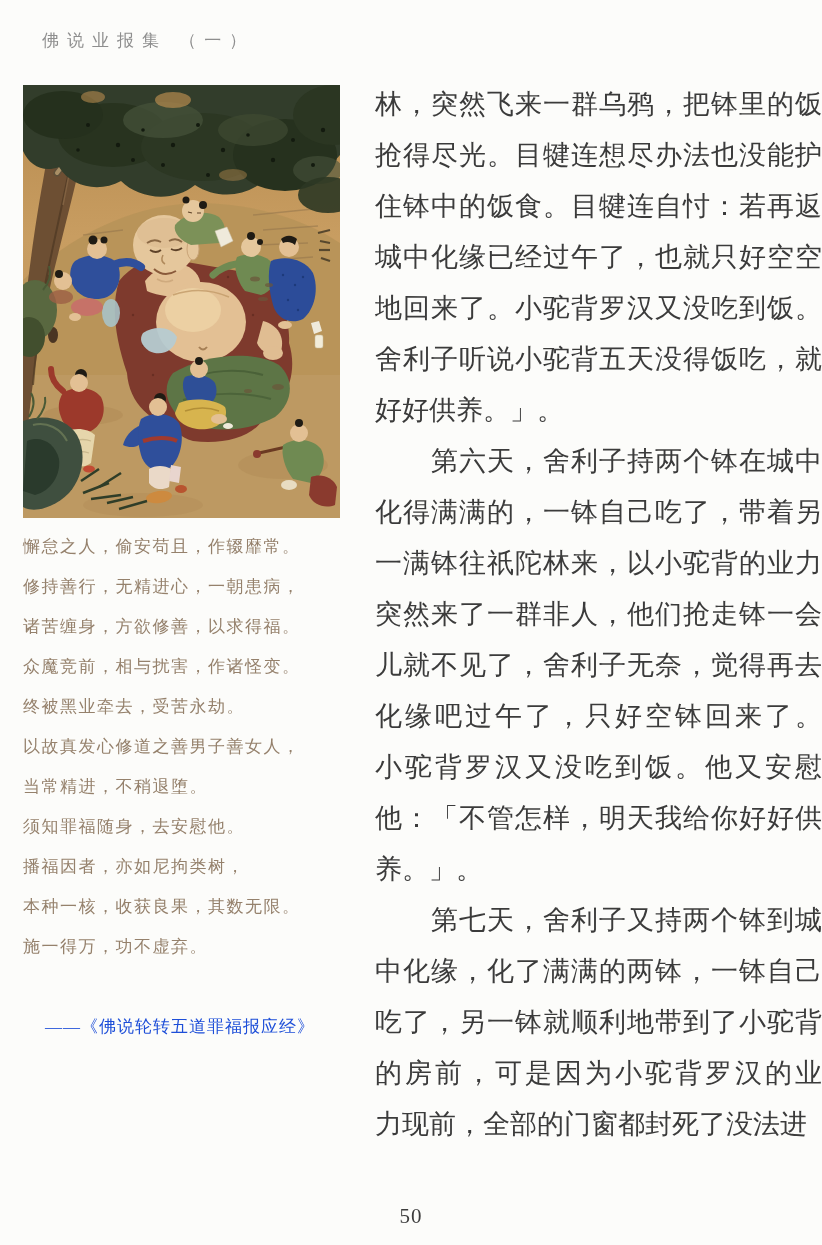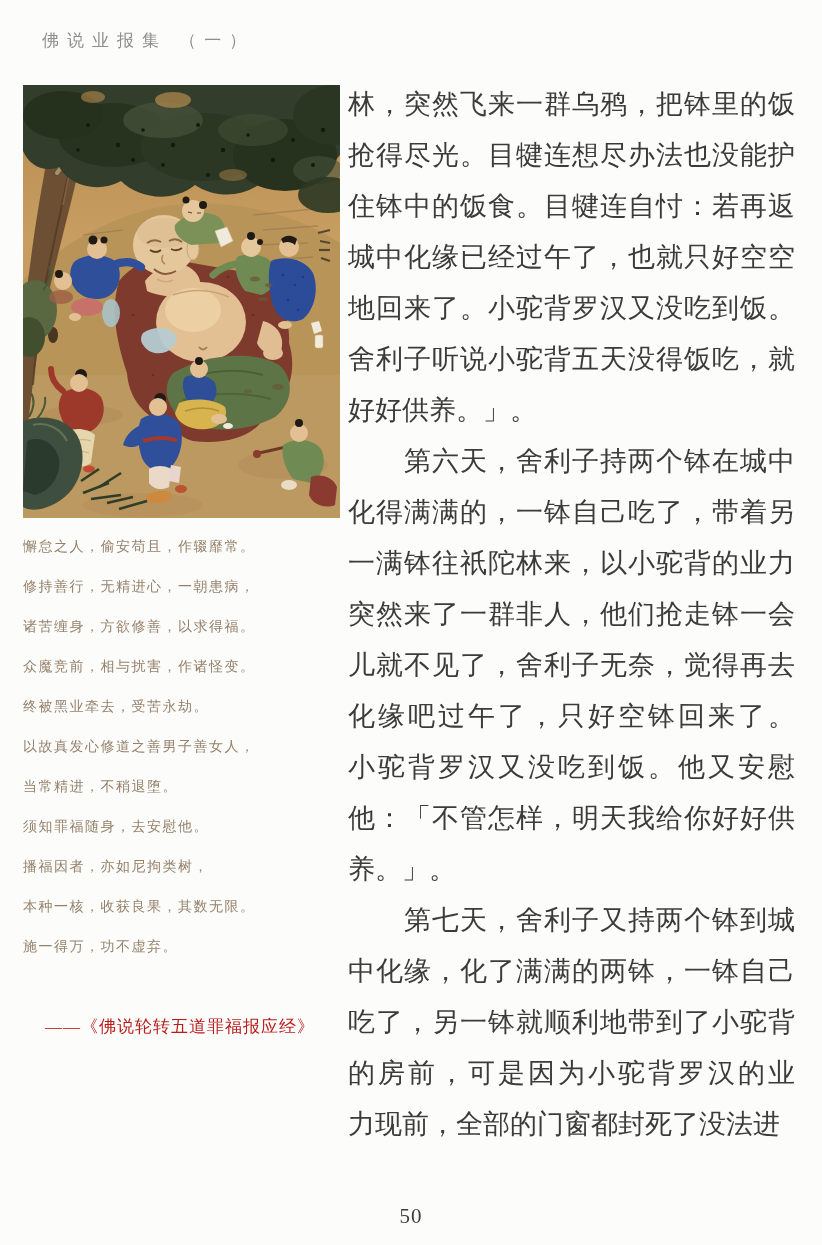--- a/index.html
+++ b/index.html
@@ -10,29 +10,29 @@
   }
   .header{
     position:absolute;left:22px;top:29px;
     font-size:17px;letter-spacing:8px;color:#8e8e8e;white-space:nowrap;margin-left:20px;
   }
   .painting{
     position:absolute;left:23px;top:85px;width:317px;height:433px;display:block;
   }
   .verse{
     position:absolute;left:23px;top:527px;width:322px;
-    font-size:14px;letter-spacing:1.5px;color:#95816c;
+    font-size:17px;letter-spacing:1.5px;color:#95816c;
   }
   .v-line{height:40px;line-height:40px;white-space:nowrap;}
   .verse-attr{
     position:absolute;left:45px;top:1007px;height:40px;line-height:40px;
-    font-size:17px;letter-spacing:1px;color:#b91c1c;white-space:nowrap;
+    font-size:17px;letter-spacing:1px;color:#1d4ed8;white-space:nowrap;
   }
   .maintext{
-    position:absolute;left:348px;top:79px;width:447px;
+    position:absolute;left:375px;top:79px;width:447px;
     font-size:27px;color:#3b3b3b;
   }
   .t-line{
     height:51px;line-height:51px;
     text-align:justify;text-align-last:justify;
   }
   .t-line.para-end{text-align:right;text-align-last:left;}
   .pagenum{
     position:absolute;left:0;top:1204px;width:822px;text-align:center;
     font-size:21px;color:#3d3d3d;letter-spacing:1px;

